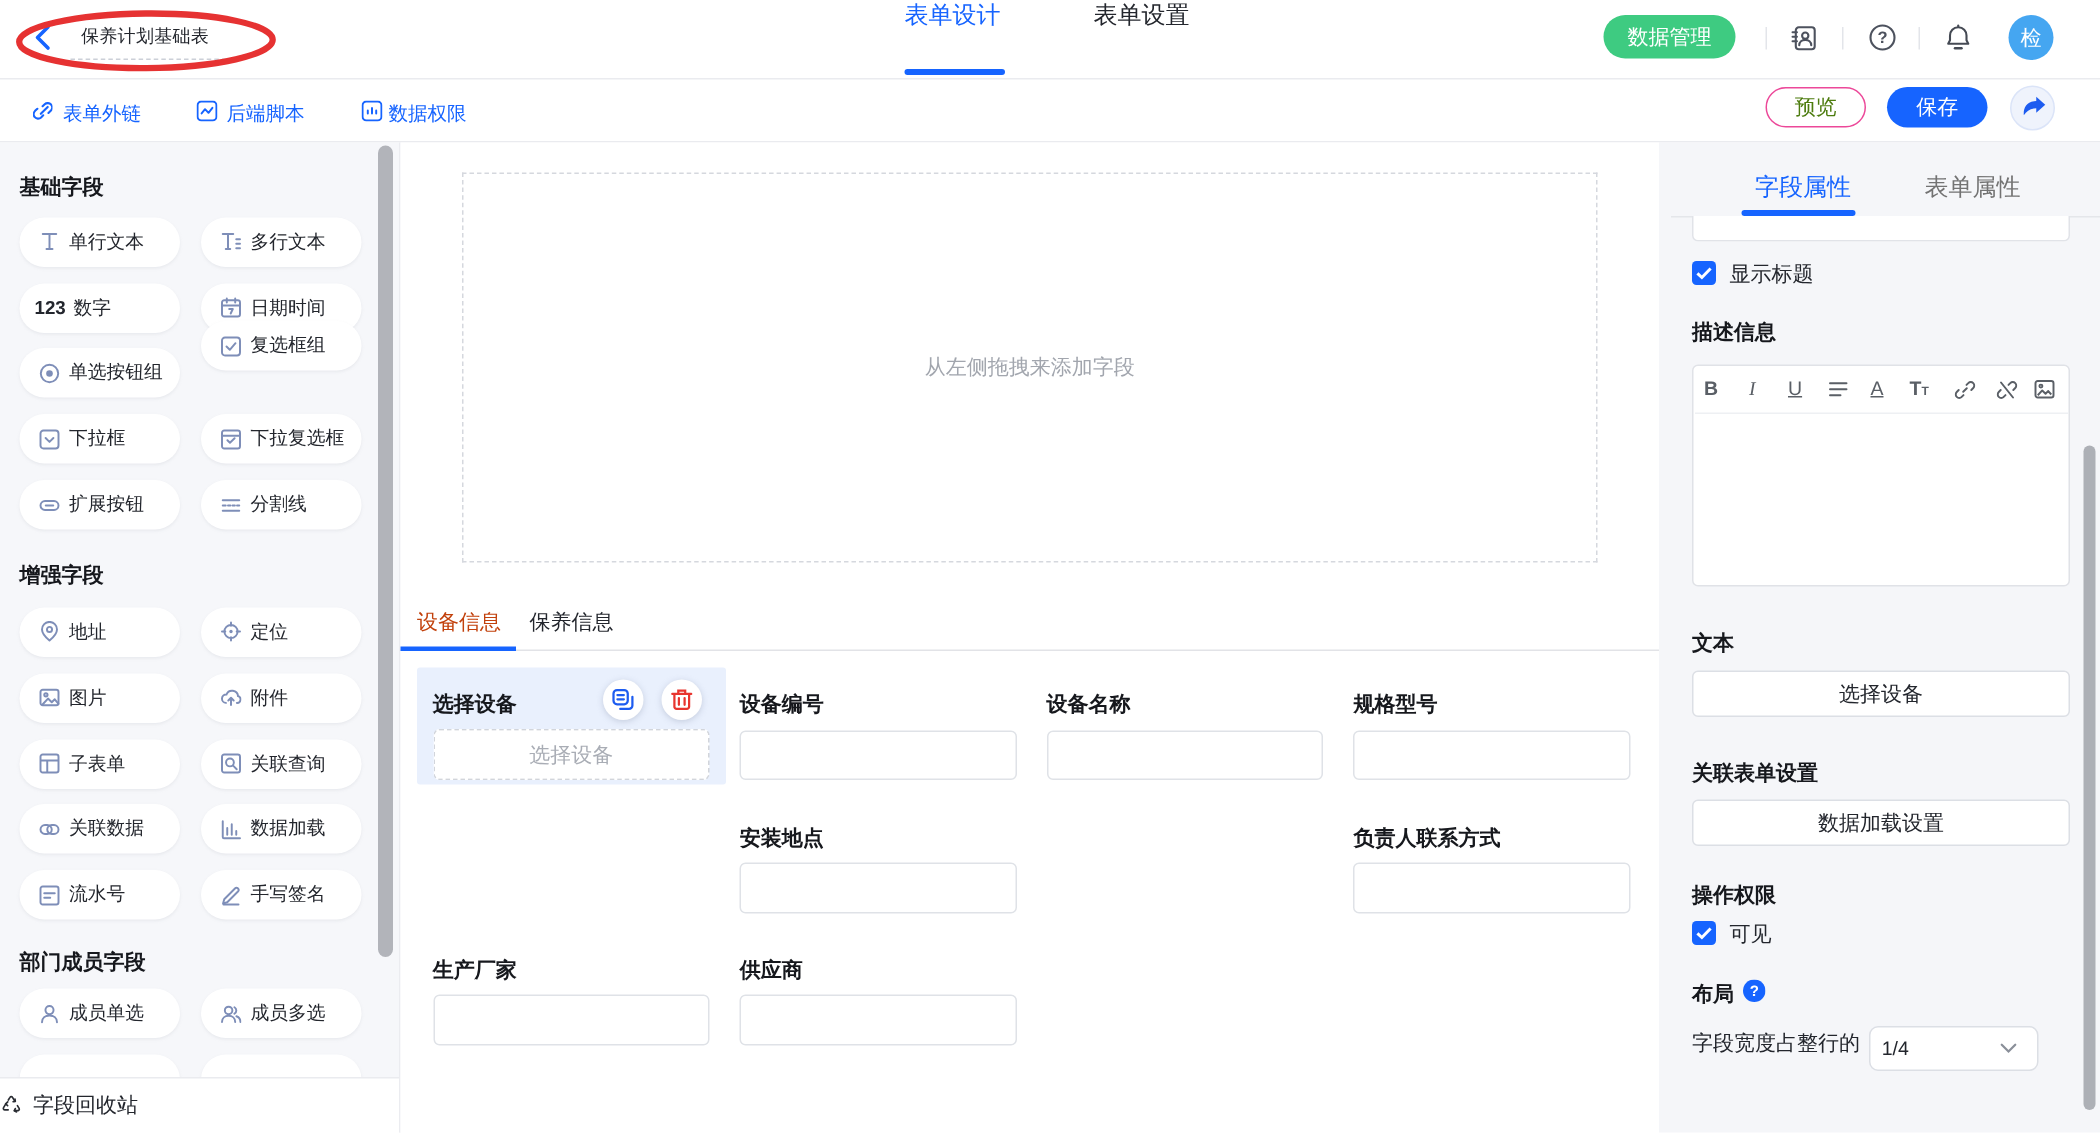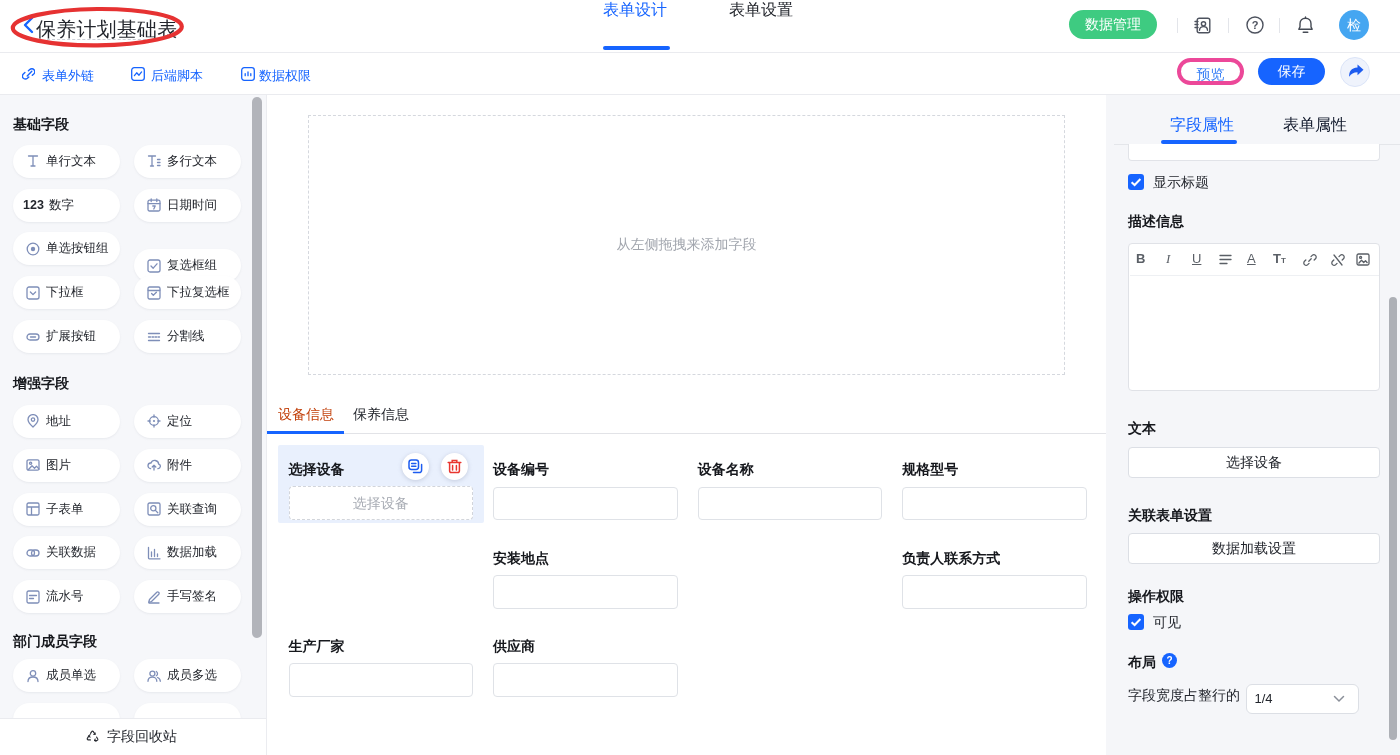--- a/index.html
+++ b/index.html
@@ -2,63 +2,63 @@
 <html><head>
 <meta charset="utf-8">
 <style>
 *{margin:0;padding:0;box-sizing:border-box}
 html,body{width:1400px;height:755px;overflow:hidden;background:#fff;
   font-family:"Liberation Sans",sans-serif;color:#1f2329;}
 .abs{position:absolute}
 svg{display:block}
 
 #header{position:absolute;left:0;top:0;width:1400px;height:53px;background:#fff;border-bottom:1px solid #eaebef}
-#title{position:absolute;left:36px;top:16px;font-size:20px;color:#23262d;letter-spacing:0.2px}
+#title{position:absolute;left:54px;top:16px;font-size:12px;color:#23262d;letter-spacing:0.2px}
 #title-dash{position:absolute;left:47px;top:39px;width:114px;border-bottom:1px dashed #ccd0d8}
 .htab{position:absolute;top:0;font-size:16px}
 #htab1{left:603px;color:#1664ff}
 #htab2{left:729px;color:#23262d}
 #htab-ul{position:absolute;left:603px;top:46px;width:67px;height:4px;background:#1664ff;border-radius:2px}
 #btn-data{position:absolute;left:1069px;top:10px;width:88px;height:29px;border-radius:15px;background:#3ecb81;color:#fff;font-size:14px;text-align:center;line-height:29px}
 .hsep{position:absolute;top:18px;width:1px;height:15px;background:#e3e5ea}
 #avatar{position:absolute;left:1339px;top:10px;width:30px;height:30px;border-radius:50%;background:#45a6f1;color:#fff;font-size:14px;text-align:center;line-height:30px}
 
 #toolbar{position:absolute;left:0;top:54px;width:1400px;height:41px;background:#fff;border-bottom:1px solid #eaebef}
 .tlink{position:absolute;top:13px;font-size:13px;color:#1664ff}
-#btn-preview{position:absolute;left:1177px;top:4px;width:67px;height:27px;border:4px solid #ec4899;border-radius:14px;color:#3b82f6;font-size:14px;text-align:center;line-height:25px}
+#btn-preview{position:absolute;left:1177px;top:4px;width:67px;height:27px;border:1px solid #ec4899;border-radius:14px;color:#4d7c0f;font-size:14px;text-align:center;line-height:25px}
 #btn-save{position:absolute;left:1258px;top:4px;width:67px;height:27px;background:#1664ff;border-radius:14px;color:#fff;font-size:14px;text-align:center;line-height:27px}
 #btn-share{position:absolute;left:1340px;top:3px;width:30px;height:30px;border-radius:50%;background:#eff3fc;border:1px solid #dbe4f8}
 
 #lsb{position:absolute;left:0;top:95px;width:267px;height:660px;background:#f6f7fa;border-right:1px solid #ebecf0}
 .shead{position:absolute;left:13px;font-size:14px;font-weight:bold;color:#16181d}
 .pill{position:absolute;width:107px;height:33px;background:#fff;border-radius:17px;box-shadow:0 1px 2px rgba(190,195,205,.25);display:flex;align-items:center}
 .pill .pic{width:14px;height:14px;margin-left:13px;flex:none}
 .pill .ptx{font-size:12.5px;color:#23262d;margin-left:6px;white-space:nowrap}
 .pic123{font-size:9.5px;font-weight:bold;color:#7e8eb8;letter-spacing:0;margin-left:10px !important;width:20px !important;height:auto !important;text-align:center}
 #lsb-thumb{position:absolute;left:252px;top:2px;width:10px;height:541px;border-radius:5px;background:#b2b4ba}
-#recycle{position:absolute;left:0;top:622.5px;width:266px;height:38px;background:#fff;border-top:1px solid #eaebef;display:flex;align-items:center;justify-content:flex-start;padding-left:85px;font-size:14px;color:#23262d}
+#recycle{position:absolute;left:0;top:622.5px;width:266px;height:38px;background:#fff;border-top:1px solid #eaebef;display:flex;align-items:center;justify-content:flex-start;font-size:14px;color:#23262d}
 
 #canvas{position:absolute;left:267px;top:95px;width:839px;height:660px;background:#fff}
 #droparea{position:absolute;left:41px;top:20px;width:757px;height:260px;border:1px dashed #d5d8de;color:#a2a6ae;font-size:14px;display:flex;align-items:center;justify-content:center}
 .ctab{position:absolute;top:311px;font-size:14px}
 #ctab1{left:11px;color:#c2410c}
 #ctab2{left:86px;color:#23262d}
 #ctab-ul{position:absolute;left:0;top:336px;width:77px;height:3px;background:#1664ff;z-index:2}
 #ctab-line{position:absolute;left:0;top:338px;width:839px;height:1px;background:#e2e3e7}
 .fcell{position:absolute;width:204.6px;height:88.5px}
 .flabel{position:absolute;left:10.5px;top:15px;font-size:14px;font-weight:bold;color:#16181d}
 .finput{position:absolute;left:10.5px;top:40.5px;width:184.5px;height:33.5px;background:#fff;border:1px solid #dfe2e7;border-radius:4px}
 .fdash{border:1px dashed #d2d5db;color:#a9adb5;font-size:14px;text-align:center;line-height:32px}
 #selcard{position:absolute;left:11px;top:350px;width:205.5px;height:77.5px;background:#e9f0fd;border-radius:2px}
 .iconcirc{position:absolute;top:-6px;width:27px;height:27px;border-radius:50%;background:#fff;box-shadow:0 1px 4px rgba(150,160,185,.45);display:flex;align-items:center;justify-content:center}
 
 #rp{position:absolute;left:1106px;top:95px;width:294px;height:660px;background:#f5f6f9}
 .rtab{position:absolute;top:19.5px;font-size:16px}
 #rtab1{left:1170px;color:#1664ff}
-#rtab2{left:1283px;color:#0f172a}
+#rtab2{left:1283px;color:#737373}
 #rtab-ul{position:absolute;left:55px;top:45px;width:76px;height:4px;background:#1664ff;border-radius:2px}
 #rtab-line{position:absolute;left:8px;top:48.5px;width:286px;height:1px;background:#e4e6ea}
 .rlabel{position:absolute;left:22px;font-size:14px;font-weight:bold;color:#16181d}
 .rbtn{position:absolute;left:22px;width:252px;height:31px;background:#fff;border:1px solid #dcdfe5;border-radius:4px;font-size:14px;color:#23262d;text-align:center;line-height:29px}
 .rcheck{position:absolute;left:22px;width:16px;height:16px;border-radius:3px;background:#1664ff}
 .rchecklabel{position:absolute;left:47px;font-size:14px;color:#23262d}
 #rp-thumb{position:absolute;left:282.5px;top:202px;width:8px;height:443px;border-radius:4px;background:#adb0b6}
 #editor{position:absolute;left:22px;top:148px;width:252px;height:148px;background:#fff;border:1px solid #e0e2e7;border-radius:4px}
 #rselect{position:absolute;left:139.5px;top:589px;width:113px;height:30px;background:#fff;border:1px solid #dcdfe5;border-radius:6px;font-size:13px;color:#23262d;line-height:28px;padding-left:8px}
 .eic{position:absolute;top:7px;font-size:13px;color:#5a5f66}
@@ -151,21 +151,21 @@
       </svg>
       <span class="ptx">日期时间</span>
     </div>
   <div class="pill" style="left:13px;top:137px">
       <svg class="pic" width="14" height="14" viewBox="0 0 14 14" fill="none">
         <circle cx="7" cy="7" r="5.8" stroke="#7e8eb8" stroke-width="1.3"></circle>
         <circle cx="7" cy="7" r="2.2" fill="#7e8eb8"></circle>
       </svg>
       <span class="ptx">单选按钮组</span>
     </div>
-  <div class="pill" style="left:134px;top:154px">
+  <div class="pill" style="left:134px;top:119px">
       <svg class="pic" width="14" height="14" viewBox="0 0 14 14" fill="none" stroke="#7e8eb8" stroke-width="1.3">
         <rect x="1" y="1" width="12" height="12" rx="2"></rect>
         <path d="M4 7l2.2 2.2L10 4.8" stroke-linecap="round" stroke-linejoin="round"></path>
       </svg>
       <span class="ptx">复选框组</span>
     </div>
   <div class="pill" style="left:13px;top:181px">
       <svg class="pic" width="14" height="14" viewBox="0 0 14 14" fill="none" stroke="#7e8eb8" stroke-width="1.3">
         <rect x="1" y="1" width="12" height="12" rx="2"></rect>
         <path d="M4.4 6l2.6 2.6L9.6 6" stroke-linecap="round" stroke-linejoin="round"></path>

